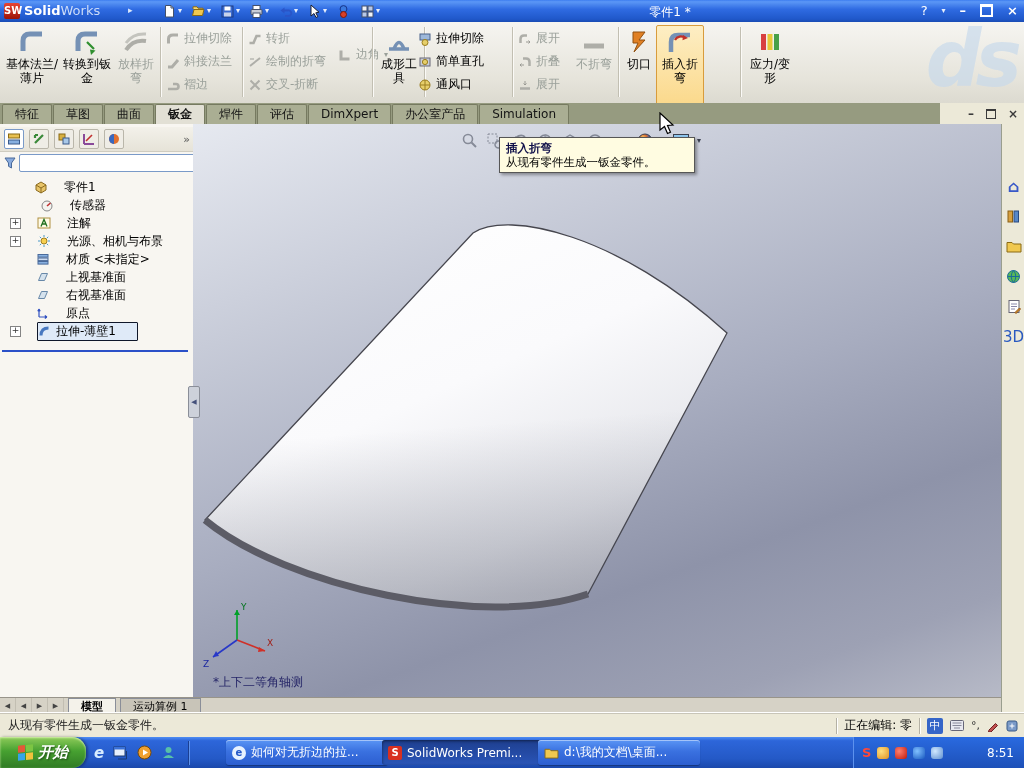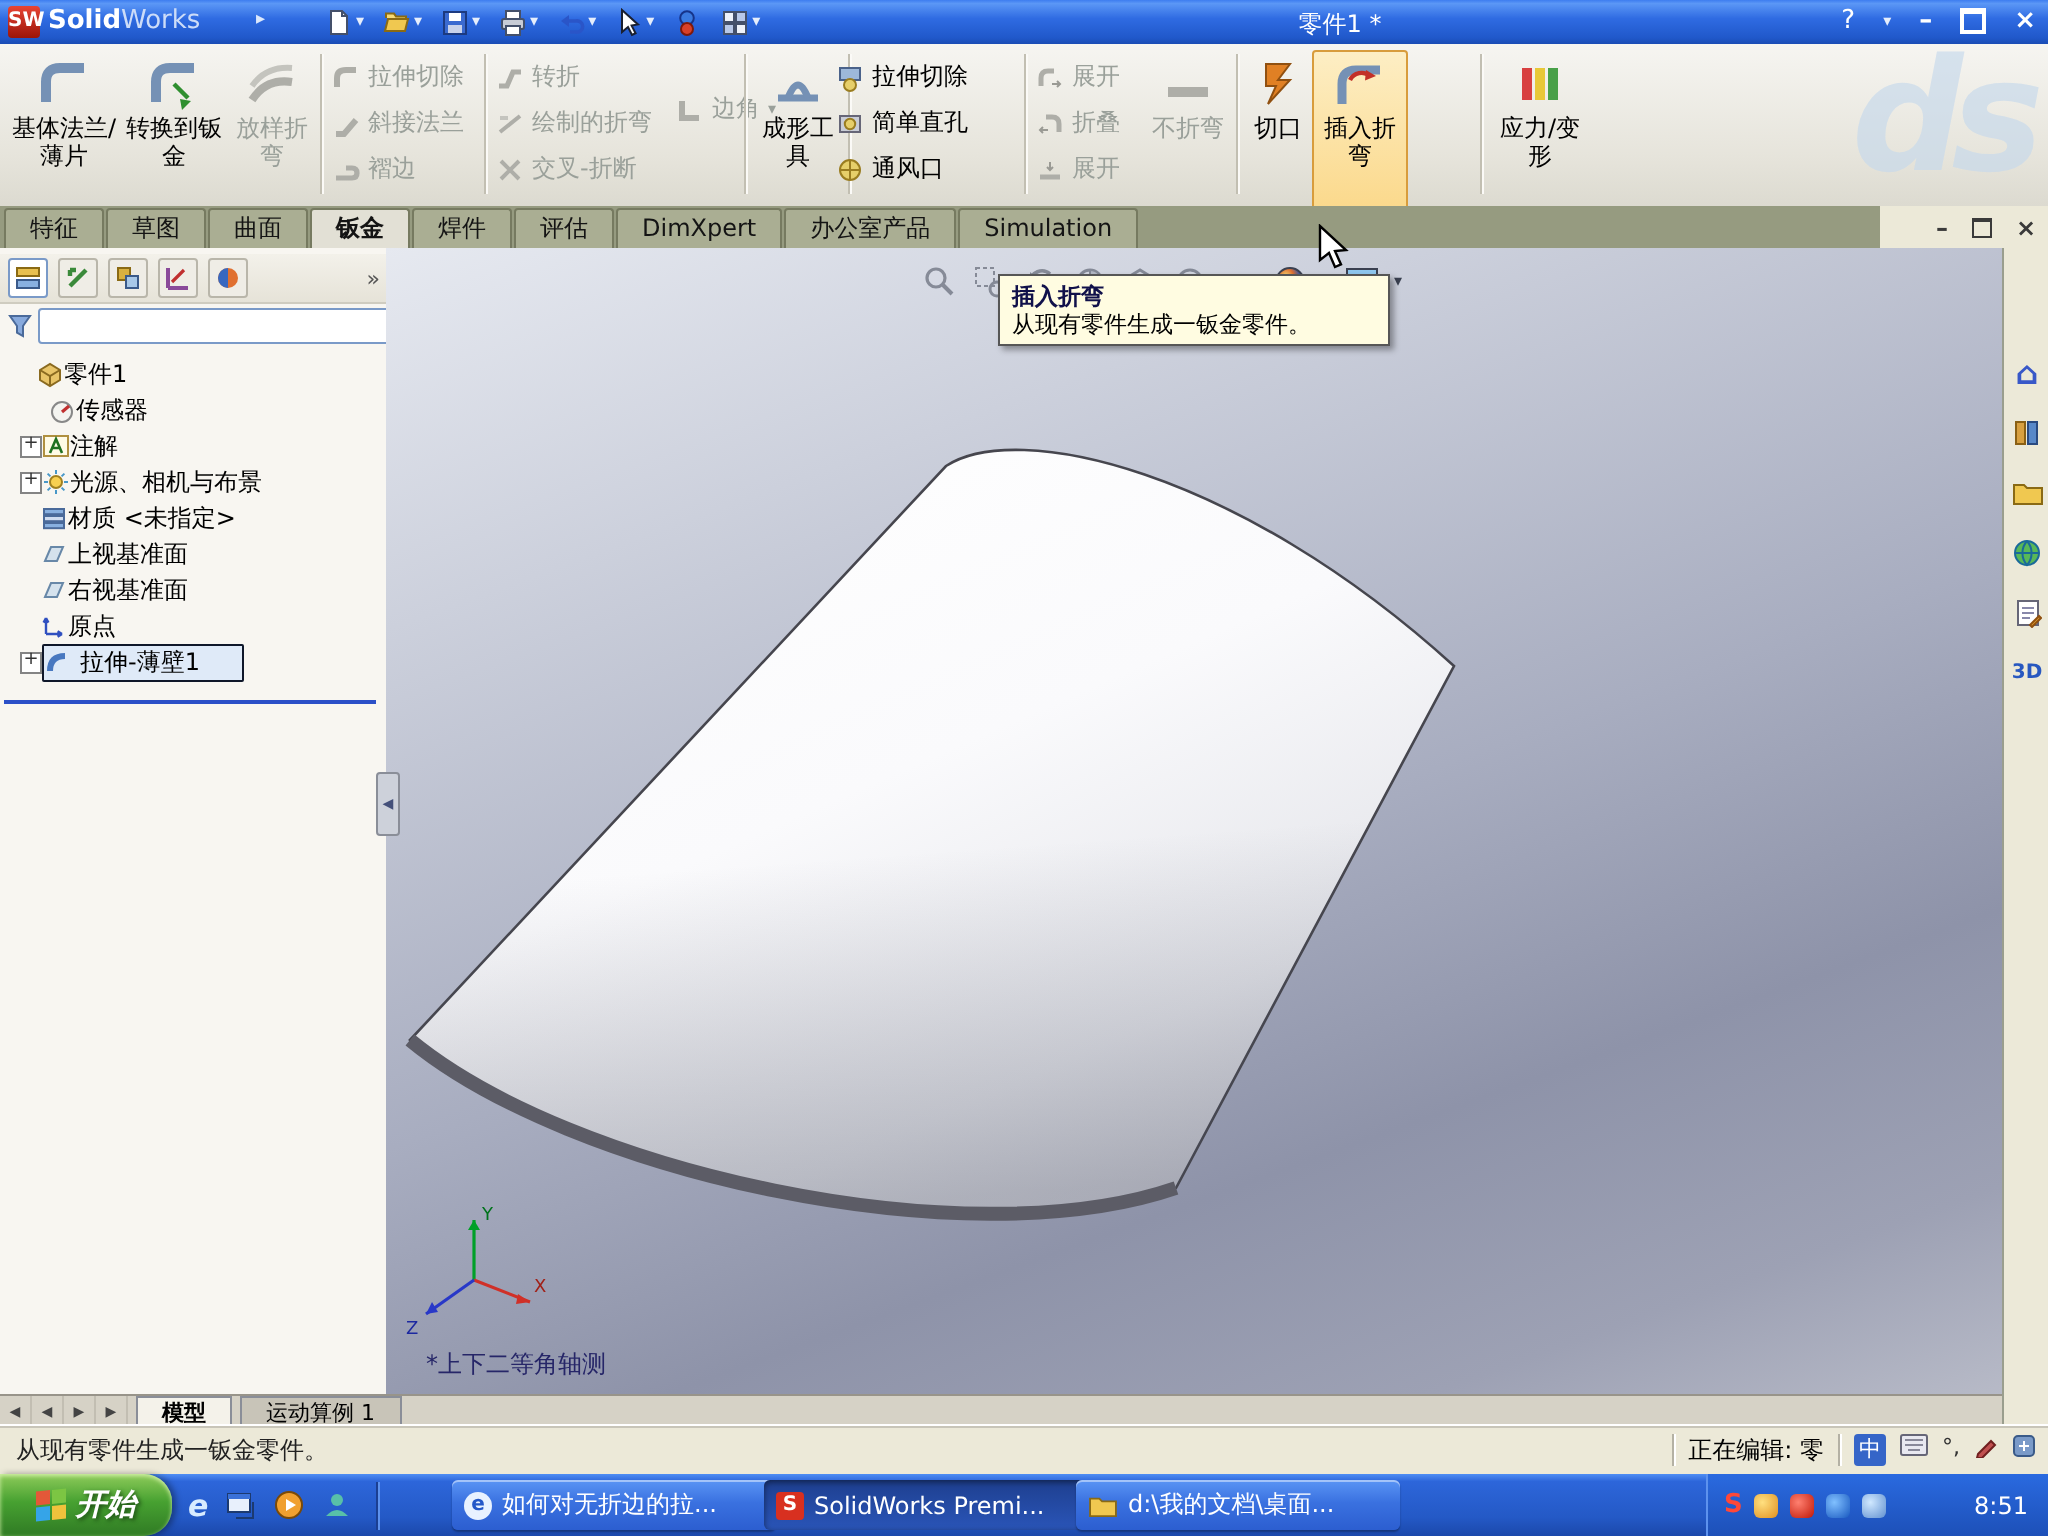--- a/index.html
+++ b/index.html
@@ -47,21 +47,21 @@
   
   .treepanel{position:absolute;left:0;top:124px;width:193px;height:573px;background:#f8f6f1;border-right:1px solid #8a8e98}
   .ptabs{position:absolute;left:0;top:3px;width:192px;height:24px;display:flex;align-items:center;gap:5px;padding-left:4px;
     background:linear-gradient(#f3f1ea,#e6e3d8);border-bottom:1px solid #cfccc0}
   .ptab{width:18px;height:18px;border:1px solid #b9b6aa;border-radius:2px;display:flex;align-items:center;justify-content:center;background:#efede6}
   .ptab.active{background:#fff;border-color:#7a9ac8}
   .pchev{margin-left:auto;margin-right:6px;color:#555;font-size:11px}
   .filterrow{position:absolute;left:0;top:28px;width:192px;height:22px;display:flex;align-items:center;gap:3px;padding:0 4px}
   .filter-input{flex:1;height:16px;border:1px solid #7a9ac8;border-radius:2px;background:#fff;font-size:11px;padding:0 3px;outline:none}
   .tree{position:absolute;left:0;top:54px;width:192px}
-  .trow{height:18px;display:flex;align-items:center;gap:0;padding-left:4px;font-size:12px}
+  .trow{height:18px;display:flex;align-items:center;gap:16px;padding-left:4px;font-size:12px}
   .trow .ind{width:14px;flex:0 0 auto}
   .expander{width:9px;height:9px;flex:0 0 auto;border:1px solid #848484;background:#fff;font-size:9px;line-height:7px;text-align:center;color:#333}
   .ti{width:14px;height:14px;flex:0 0 auto;display:inline-block}
   .sel{border:1px solid #0f172a;background:#dfeaf8;border-radius:1px;padding-right:21px}
   .rollback{position:absolute;left:2px;width:186px;height:0;border-top:2px solid #2b50c8}
   .split-handle{position:absolute;left:188px;top:386px;width:10px;height:30px;background:#cdd1da;border:1px solid #8a8e98;
     border-radius:2px;font-size:7px;color:#44507a;display:flex;align-items:center;justify-content:center;z-index:5}
 
   
   .viewport{position:absolute;left:193px;top:124px;width:808px;height:573px;overflow:hidden;
@@ -82,21 +82,21 @@
   .doctabs{position:absolute;left:0;top:697px;width:1001px;height:15px;background:#d6d2c6;border-top:1px solid #98948a;
     display:flex;align-items:stretch;font-size:11px}
   .navbtn{width:15px;display:flex;align-items:center;justify-content:center;font-size:7px;color:#444;border-right:1px solid #c2beb2}
   .dtab{padding:0 12px;display:flex;align-items:center;border:1px solid #8a8e98;border-bottom:none;margin-left:4px;background:#c8c4b8}
   .dtab.active{background:#f4f2ea;font-weight:bold}
 
   
   .statusbar{position:absolute;left:0;top:712px;width:1024px;height:25px;background:#ece9d8;border-top:1px solid #fff;
     box-shadow:inset 0 1px 0 #c8c5b8;display:flex;align-items:center}
   .sb-msg{padding-left:8px;color:#222}
-  .sb-right{margin-left:auto;display:flex;align-items:flex-start;gap:7px;padding-right:6px}
+  .sb-right{margin-left:auto;display:flex;align-items:center;gap:7px;padding-right:6px}
   .sb-sep{width:1px;height:16px;background:#b4b1a4;box-shadow:1px 0 0 #fff}
   .ime-badge{width:16px;height:16px;background:#3565c8;color:#fff;font-size:11px;line-height:16px;text-align:center;border-radius:2px}
 
   
   .taskbar{position:absolute;left:0;top:737px;width:1024px;height:31px;
     background:linear-gradient(#4f8ef4 0%,#2d66da 12%,#2459c6 70%,#1b48ab 100%)}
   .startbtn{position:absolute;left:0;top:0;height:31px;width:86px;border-radius:0 14px 14px 0;
     background:linear-gradient(#8ecb5a,#47a131 45%,#338026 92%);box-shadow:inset 0 1px 2px #d2f0a8,2px 0 3px rgba(0,0,0,.35);
     display:flex;align-items:center;justify-content:center;gap:5px;color:#fff;font-size:15px;font-weight:bold;font-style:italic;
     text-shadow:1px 1px 2px #1c4a14}
@@ -619,21 +619,21 @@
           <path d="M1.5 7.5 H13.5 M7.5 1.5 A9 9 0 0 1 7.5 13.5 A9 9 0 0 1 7.5 1.5" fill="none" stroke="#1a6a9a"></path>
         </svg>
       </div>
     <div class="tp-ico">
         <svg width="14" height="15" viewBox="0 0 14 15">
           <rect x="2" y="1.5" width="10" height="12" fill="#fff" stroke="#667"></rect>
           <path d="M4 5 H10 M4 7.5 H10 M4 10 H8" stroke="#88a"></path>
           <path d="M8 13.5 L12.5 9 L13.5 10 L9 14.5 Z" fill="#e0a030" stroke="#905010"></path>
         </svg>
       </div>
-    <div class="tp-ico" style="color:#2858c0;font-size:10px;font-weight:bold">3D</div>
+    <div class="tp-ico" style="color:#2858c0;font-size:15px;font-weight:normal">3D</div>
   </div>
 
   <div class="doctabs">
     <span class="navbtn">◀</span>
     <span class="navbtn">◀</span>
     <span class="navbtn">▶</span>
     <span class="navbtn">▶</span>
     <div class="dtab active">模型</div>
     <div class="dtab">运动算例 1</div>
   </div>

